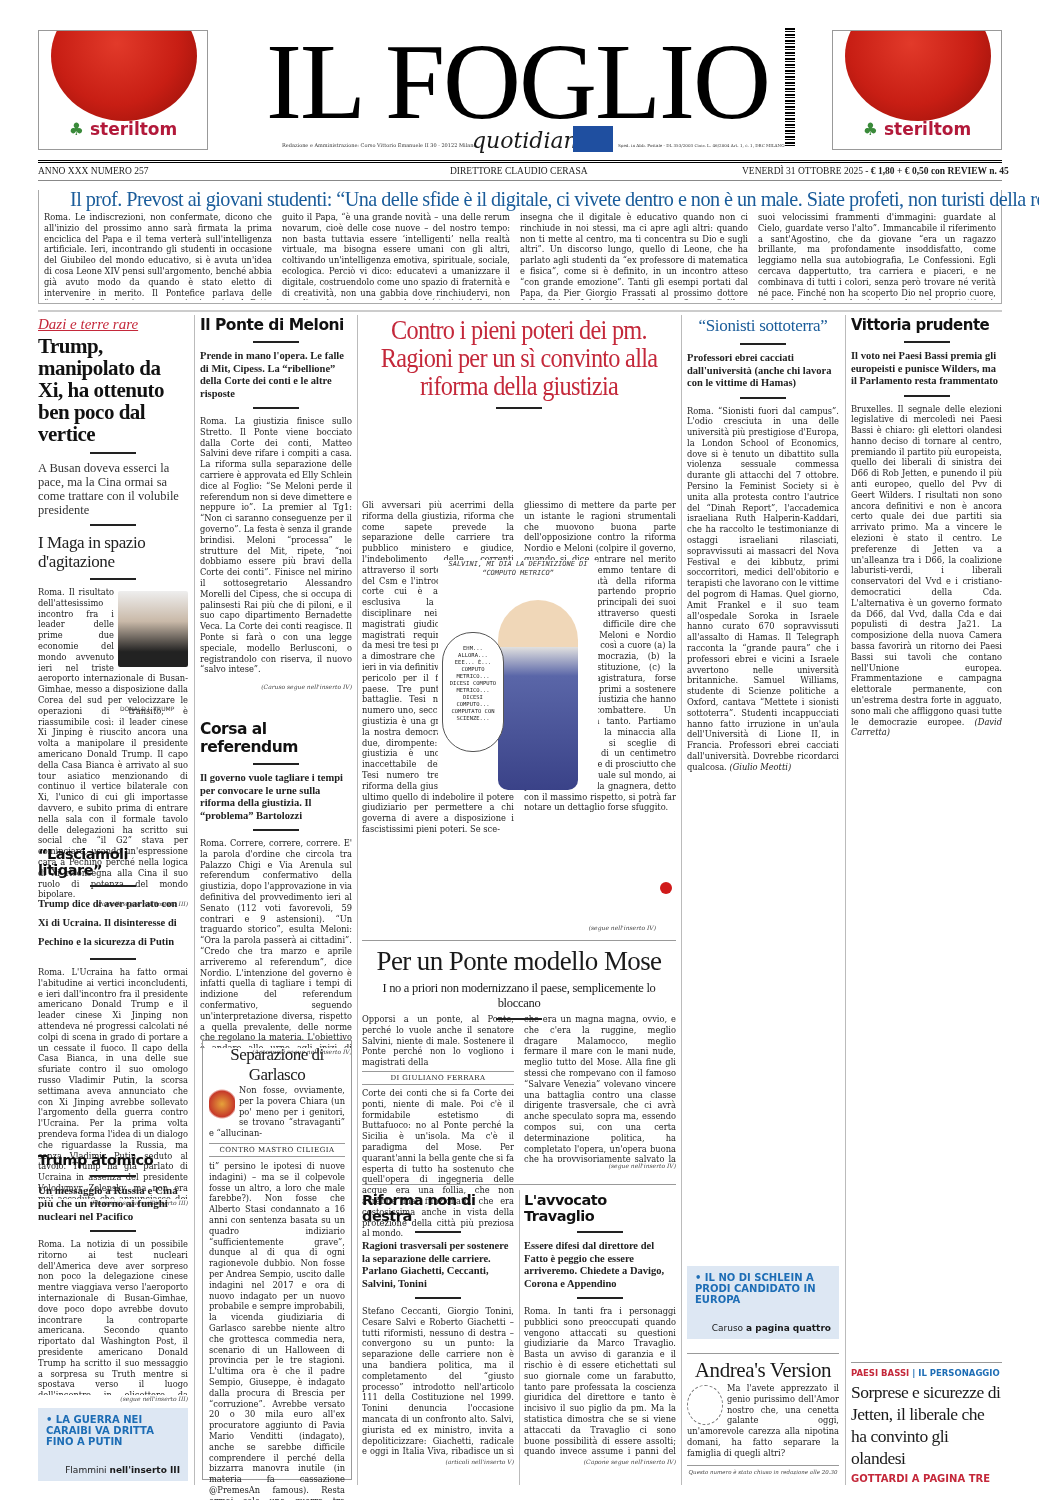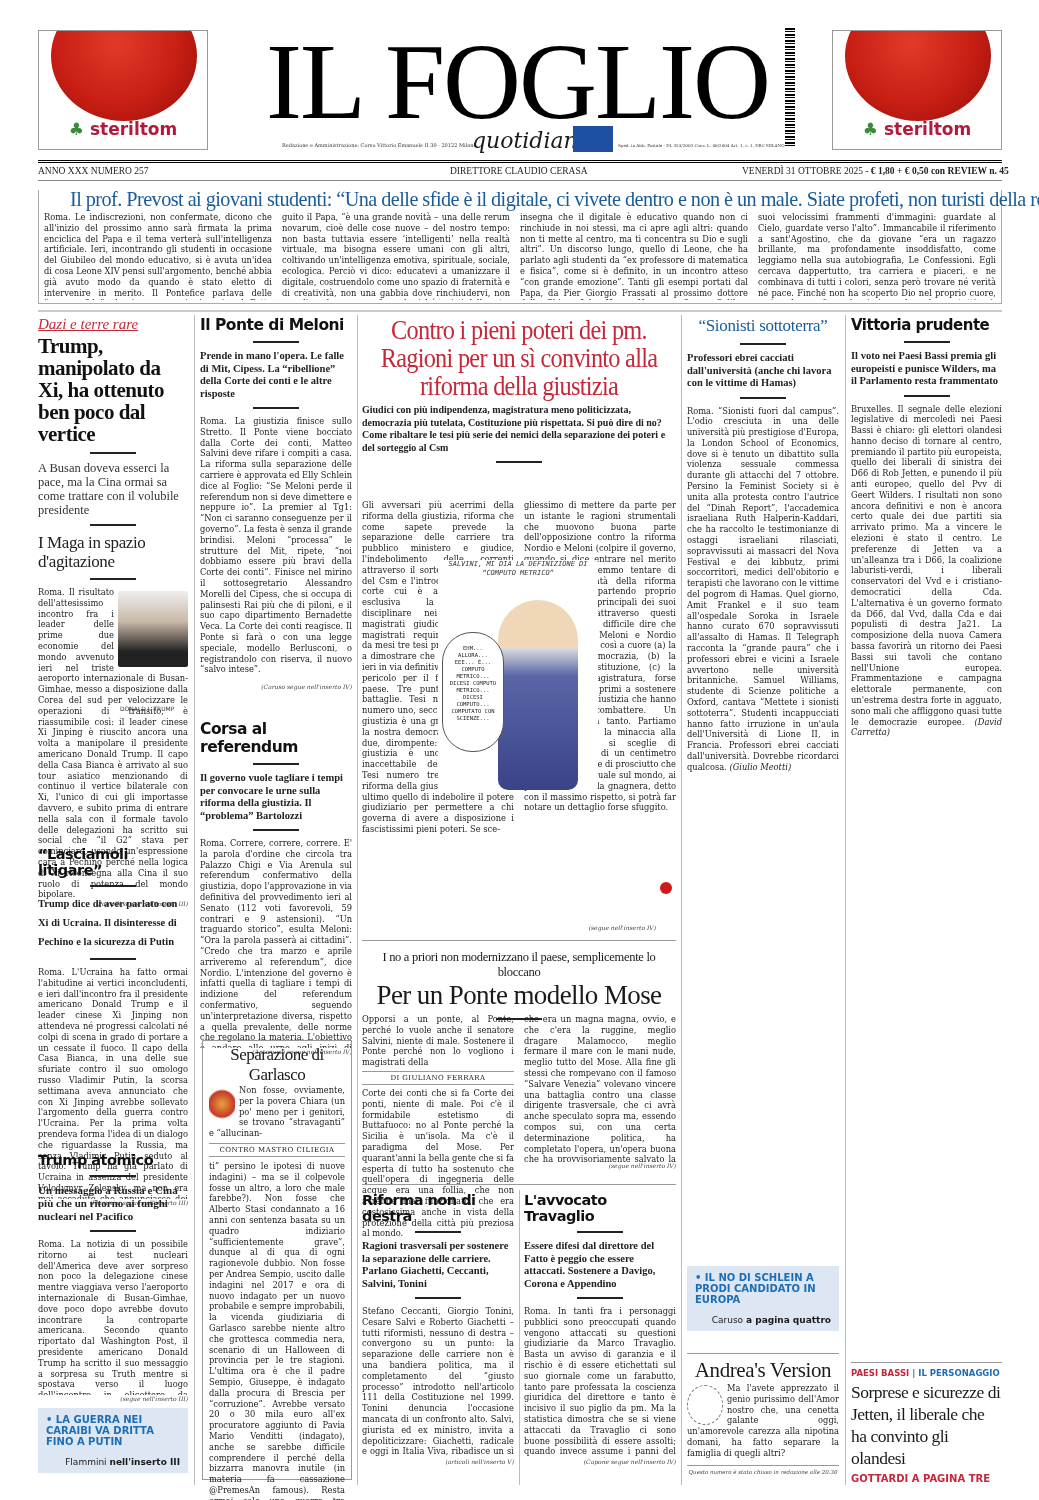--- a/index.html
+++ b/index.html
@@ -22,21 +22,21 @@
 .vline{position:absolute;border-left:1px solid #bbb}
 .hline{position:absolute;border-top:1px solid #bbb}
 .h-sans{font-family:"DejaVu Sans",sans-serif;font-weight:bold;text-align:left;color:#111;letter-spacing:-0.5px}
 .h-serifb{font-family:"Liberation Serif",serif;font-weight:bold;color:#111}
 .sub{font-family:"Liberation Serif",serif;font-weight:bold;font-size:12px;line-height:14.5px;color:#222}
 .dash{width:46px;height:2px;background:#222;margin:7px auto}
 .redhead{font-family:"Liberation Serif",serif;color:#c4283a;font-size:27px;line-height:28px;text-align:center;letter-spacing:-0.8px}
 .kicker{font-family:"Liberation Serif",serif;font-style:italic;color:#c4283a;font-size:15px;text-decoration:underline}
 .blue-box{background:#dde7f3;padding:6px 8px;font-family:"DejaVu Sans",sans-serif}
 .blue-box .t{color:#1d6db5;font-weight:bold;font-size:10px;line-height:11px}
-.blue-box .r{text-align:right;font-size:9px;margin-top:10px}
+.blue-box .r{text-align:right;font-size:9px;margin-top:18px}
 .note{font-family:"DejaVu Serif",serif;font-style:italic;font-size:6px;text-align:right;color:#444}
 .cartoon{position:absolute;border-radius:4px}
 .photo{background:linear-gradient(180deg,#ddd,#999);border-radius:2px}
 </style>
 </head>
 <body>
 
 <div class="abs ad" style="left:38px;top:30px;width:170px;height:120px">
   <div class="tomato"></div>
   <div class="brand"><span>♣ </span><b>steril</b><b>tom</b></div>
@@ -132,37 +132,36 @@
 <div class="col" style="left:202px;top:1040px;width:150px;height:440px;border:1px solid #999;padding:4px 6px">
   <div style="font-family:'Liberation Serif',serif;font-size:17px;text-align:center;letter-spacing:-0.5px">Separazione di Garlasco</div>
   <div style="float:left;width:26px;height:34px;margin:2px 4px 0 0;background:radial-gradient(circle,#e6a23a,#c63a2a 60%,transparent 70%)"></div>
   <div class="body">Non fosse, ovviamente, per la povera Chiara (un po' meno per i genitori, se trovano “stravaganti” e “allucinan-</div>
   <div style="clear:both;text-align:center;font-size:7px;border-top:1px solid #999;border-bottom:1px solid #999;margin:4px 0;padding:2px 0;letter-spacing:0.5px">CONTRO MASTRO CILIEGIA</div>
   <div class="body" style="height:340px;overflow:hidden"><span>ti” persino le ipotesi di nuove indagini) – ma se il colpevole fosse un altro, a loro che male farebbe?). Non fosse che Alberto Stasi condannato a 16 anni con sentenza basata su un quadro indiziario “sufficientemente grave”, dunque al di qua di ogni ragionevole dubbio. Non fosse per Andrea Sempio, uscito dalle indagini nel 2017 e ora di nuovo indagato per un nuovo probabile e sempre improbabili, la vicenda giudiziaria di Garlasco sarebbe niente altro che grottesca commedia nera, scenario di un Halloween di provincia per le tre stagioni. L'ultima ora è che il padre Sempio, Giuseppe, è indagato dalla procura di Brescia per “corruzione”. Avrebbe versato 20 o 30 mila euro all'ex procuratore aggiunto di Pavia Mario Venditti (indagato), anche se sarebbe difficile comprendere il perché della bizzarra manovra inutile (in materia fa cassazione @PremesAn famous). Resta ormai solo una guerra tra procure ed ex procuratori, tra pm su come si sono svolti (male) indagini e processi, su sentenze giocate nel flipper. Separare il destino dei cittadini da quelli di una magistratura a dir poco rivedibile, è l'unica cosa che dovrebbe interessare tutti. Tranne l'Anm.</span> </div>
 </div>
 
 <div class="col" style="left:362px;top:316px;width:314px">
   <div class="redhead" style="transform:scaleX(0.9);transform-origin:center">Contro i pieni poteri dei pm. Ragioni per un sì convinto alla riforma della giustizia</div>
-  <div class="sub" style="font-size:10px;line-height:12.5px;margin-top:4px">Giudici con più indipendenza, magistratura meno politicizzata, democrazia più tutelata, Costituzione più rispettata. Si può dire di no? Come ribaltare le tesi più serie dei nemici della separazione dei poteri e del sorteggio al Csm</div>
   <div class="dash"></div>
 </div>
 <div class="col body" style="left:362px;top:500px;width:152px;height:340px;overflow:hidden">Gli avversari più acerrimi della riforma della giustizia, riforma che come sapete prevede la separazione delle carriere tra pubblico ministero e giudice, l'indebolimento delle correnti attraverso il sorteggio dei membri del Csm e l'introduzione di un'alta corte cui è attribuita in via esclusiva la giurisdizione disciplinare nei confronti dei magistrati giudicanti quanto dei magistrati requirenti, sostengono da mesi tre tesi precise per provare a dimostrare che il testo approvato ieri in via definitiva al Senato sia un pericolo per il futuro del nostro paese. Tre punti, tre idee, tre battaglie. Tesi numero uno. Tesi numero uno, secca: la riforma della giustizia è una grave minaccia per la nostra democrazia. Tesi numero due, dirompente: la riforma della giustizia è uno stravolgimento inaccettabile della Costituzione. Tesi numero tre, devastante: la riforma della giustizia ha come fine ultimo quello di indebolire il potere giudiziario per permettere a chi governa di avere a disposizione i fascistissimi pieni poteri. Se sce-</div>
 <div class="col body" style="left:524px;top:500px;width:152px;height:333px;overflow:hidden">gliessimo di mettere da parte per un istante le ragioni strumentali che muovono buona parte dell'opposizione contro la riforma Nordio e Meloni (colpire il governo, quando si dice entrare nel merito delle cose) potremmo tentare di spiegare la bontà della riforma della giustizia partendo proprio dagli argomenti principali dei suoi detrattori. E attraverso questi argomenti non è difficile dire che se i nemici di Meloni e Nordio avessero davvero così a cuore (a) la difesa della democrazia, (b) la tutela della Costituzione, (c) la tutela della magistratura, forse sarebbero loro i primi a sostenere la riforma della giustizia che hanno iniziato a combattere. Un paradosso? Mica tanto. Partiamo dalla prima tesi: la minaccia alla democrazia. Se si sceglie di spostare appena di un centimetro dagli occhi le fette di prosciutto che ostruiscono la visuale sul mondo, ai professionisti della gnagnera, detto con il massimo rispetto, si potrà far notare un dettaglio forse sfuggito.</div>
 <div class="cartoon" style="left:438px;top:560px;width:160px;height:230px;background:#fff">
   <div style="font-family:'DejaVu Sans Mono',monospace;font-size:7px;line-height:9px;color:#333;text-align:center;font-style:italic">SALVINI, MI DIA LA DEFINIZIONE DI “COMPUTO METRICO”</div>
   <div style="position:absolute;left:60px;top:40px;width:80px;height:190px;border-radius:40px 40px 10px 10px;background:linear-gradient(180deg,#f0d7b8 0,#f0d7b8 25%,#dedede 25%,#5a66a8 40%,#3a4288 100%)"></div>
   <div style="position:absolute;left:4px;top:72px;width:62px;height:120px;border:1px solid #555;border-radius:30px;background:#fff;font-family:'DejaVu Sans Mono',monospace;font-size:5.5px;line-height:7px;padding:12px 6px;text-align:center;overflow:hidden">EHM... ALLORA... EEE... È... COMPUTO METRICO... DICESI COMPUTO METRICO... DICESI COMPUTO... COMPUTATO CON SCIENZE...</div>
 </div>
 <div class="col" style="left:660px;top:882px;width:12px;height:12px;border-radius:50%;background:#d01a1a"></div>
 <div class="col note" style="left:580px;top:924px;width:76px">(segue nell'inserto IV)</div>
 
 <div class="abs hline" style="left:362px;top:940px;width:314px;border-color:#999"></div>
 <div class="col" style="left:362px;top:946px;width:314px">
+  <div style="font-family:'Liberation Serif',serif;font-size:27px;text-align:center;letter-spacing:-0.6px">Per un Ponte modello Mose</div>
   <div style="font-family:'Liberation Serif',serif;font-size:12.5px;text-align:center;margin-top:4px;letter-spacing:-0.3px">I no a priori non modernizzano il paese, semplicemente lo bloccano</div>
-  <div style="font-family:'Liberation Serif',serif;font-size:27px;text-align:center;letter-spacing:-0.6px">Per un Ponte modello Mose</div>
   <div class="dash"></div>
 </div>
 <div class="col" style="left:362px;top:1014px;width:152px">
   <div class="body">Opporsi a un ponte, al Ponte, perché lo vuole anche il senatore Salvini, niente di male. Sostenere il Ponte perché non lo vogliono i magistrati della</div>
   <div style="text-align:center;font-size:7px;border-top:1px solid #999;border-bottom:1px solid #999;margin:3px 0;padding:2px 0;letter-spacing:0.4px">DI GIULIANO FERRARA</div>
   <div class="body">Corte dei conti che si fa Corte dei ponti, niente di male. Poi c'è il formidabile estetismo di Buttafuoco: no al Ponte perché la Sicilia è un'isola. Ma c'è il paradigma del Mose. Per quarant'anni la bella gente che si fa esperta di tutto ha sostenuto che quell'opera di ingegneria delle acque era una follia, che non avrebbe mai funzionato, che era costosissima anche in vista della protezione della città più preziosa al mondo.</div>
 </div>
 <div class="col" style="left:524px;top:1014px;width:152px">
   <div class="body" style="height:148px;overflow:hidden">che era un magna magna, ovvio, e che c'era la ruggine, meglio dragare Malamocco, meglio fermare il mare con le mani nude, meglio tutto del Mose. Alla fine gli stessi che rompevano con il famoso “Salvare Venezia” volevano vincere una battaglia contro una classe dirigente trasversale, che ci avrà anche speculato sopra ma, essendo compos sui, con una certa determinazione politica, ha completato l'opera, un'opera buona che ha provvisoriamente salvato la città. Il progetto era da fondamenta degli incurabili mali della nazione, tra quali l'opposizione alle grandi opere, dall'autostrada all'alta velocità.</div>
   <div class="note">(segue nell'inserto IV)</div>
@@ -176,21 +175,21 @@
   <div class="dash"></div>
   <div class="sub" style="font-size:10.5px;line-height:12.5px">Ragioni trasversali per sostenere la separazione delle carriere. Parlano Giachetti, Ceccanti, Salvini, Tonini</div>
   <div class="dash"></div>
   <div class="body" style="height:152px;overflow:hidden">Stefano Ceccanti, Giorgio Tonini, Cesare Salvi e Roberto Giachetti – tutti riformisti, nessuno di destra – convergono su un punto: la separazione delle carriere non è una bandiera politica, ma il completamento del “giusto processo” introdotto nell'articolo 111 della Costituzione nel 1999. Tonini denuncia l'occasione mancata di un confronto alto. Salvi, giurista ed ex ministro, invita a depoliticizzare: Giachetti, radicale e oggi in Italia Viva, ribadisce un sì convinto ma non acritico: “E' una battaglia di civiltà, non di destra. Ma sarà come dire che la cosa più democratica che si possa fare”.</div>
   <div class="note">(articoli nell'inserto V)</div>
 </div>
 
 <div class="col" style="left:524px;top:1192px;width:152px">
   <div class="h-sans" style="font-size:14.5px">L'avvocato Travaglio</div>
   <div class="dash"></div>
-  <div class="sub" style="font-size:10.5px;line-height:12.5px">Essere difesi dal direttore del Fatto è peggio che essere attaccati. Sostenere a Davigo, Corona e Appendino</div>
+  <div class="sub" style="font-size:10.5px;line-height:12.5px">Essere difesi dal direttore del Fatto è peggio che essere arriveremo. Chiedete a Davigo, Corona e Appendino</div>
   <div class="dash"></div>
   <div class="body" style="height:152px;overflow:hidden">Roma. In tanti fra i personaggi pubblici sono preoccupati quando vengono attaccati su questioni giudiziarie da Marco Travaglio. Basta un avviso di garanzia e il rischio è di essere etichettati sul suo giornale come un farabutto, tanto pare professata la coscienza giuridica del direttore e tanto è incisivo il suo piglio da pm. Ma la statistica dimostra che se si viene attaccati da Travaglio ci sono buone possibilità di essere assolti; quando invece assume i panni del difensore non c'è scampo. Con l'avvocato Travaglio la condanna è certa. Basta chiedere a Piercamillo Davigo.</div>
   <div class="note">(Capone segue nell'inserto IV)</div>
 </div>
 
 <div class="col" style="left:687px;top:316px;width:152px">
   <div style="font-family:'Liberation Serif',serif;font-size:17px;color:#1a5c9a;text-align:center;letter-spacing:-0.3px">“Sionisti sottoterra”</div>
   <div class="dash"></div>
   <div class="sub" style="font-size:10.5px;line-height:12.5px">Professori ebrei cacciati dall'università (anche chi lavora con le vittime di Hamas)</div>
   <div class="dash"></div>

